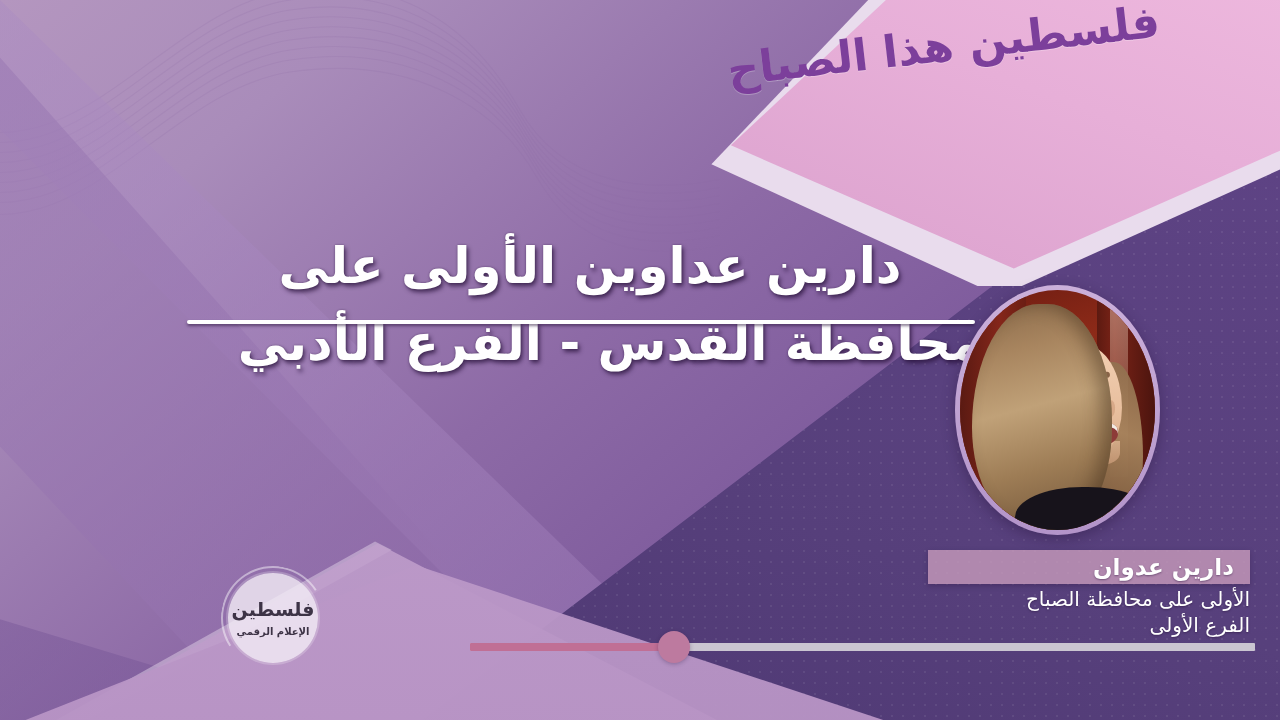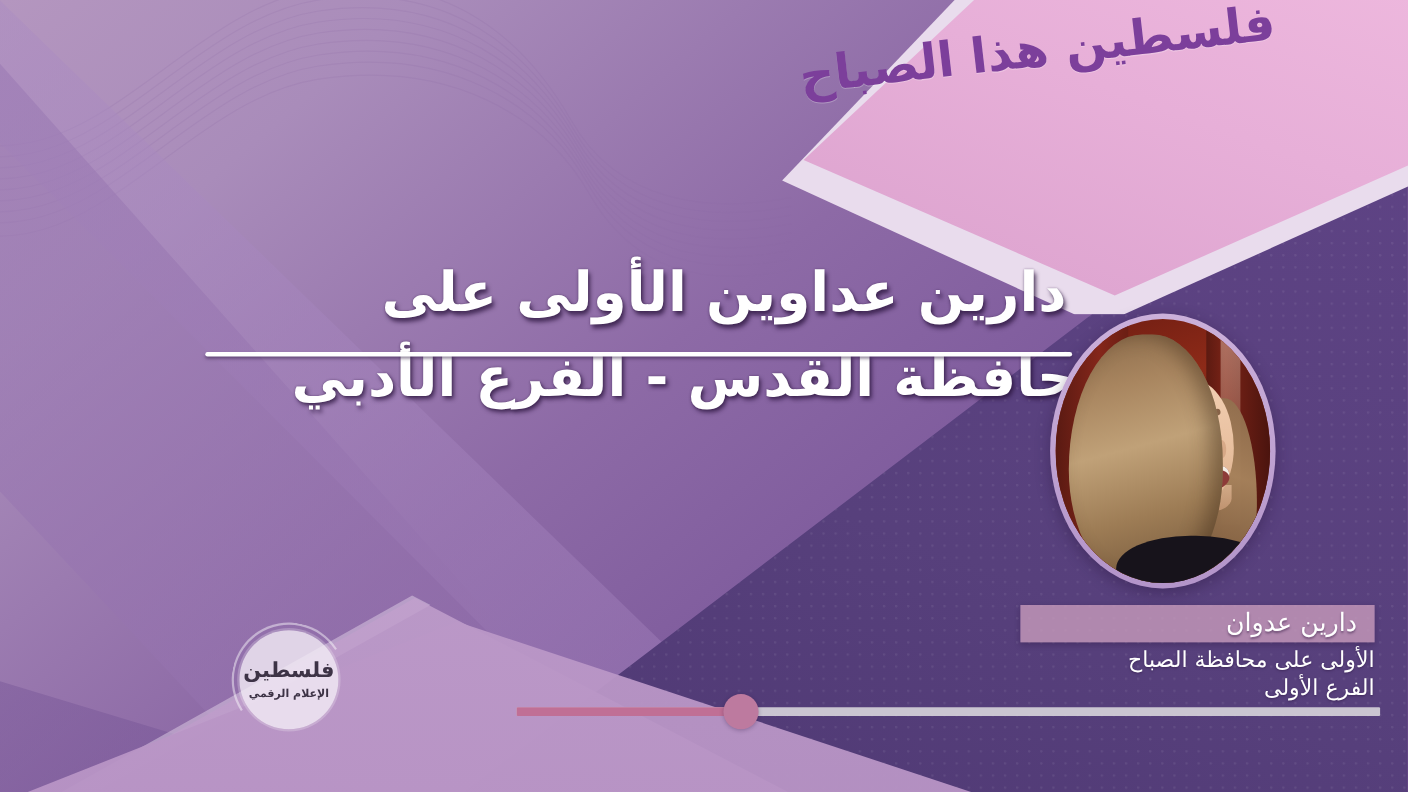--- a/index.html
+++ b/index.html
@@ -108,21 +108,20 @@
     pointer-events:none;
   }
   .headline .ln{
     font-size:50px;
     font-weight:700;
     color:#ffffff;
     line-height:1.22;
     white-space:nowrap;
     letter-spacing:-0.5px;
     text-shadow:2px 3px 4px rgba(40,18,58,.72), 0 0 2px rgba(40,18,58,.45);
-    text-align:right;
   }
   .headline .ln2{
     font-size:50px;
     margin-top:16px;
     margin-right:-40px;
   }
   .headline-rule{
     position:absolute;right:305px;top:320px;width:788px;height:4px;
     background:#ffffff;
     border-radius:2px;
@@ -188,36 +187,36 @@
   
   .cap-namebar{
     position:absolute;left:928px;top:550px;width:322px;height:34px;
     background:rgba(196,153,186,.82);
     box-shadow:0 2px 5px rgba(35,15,55,.28);
   }
   .cap-name{
     position:absolute;left:928px;top:550px;width:312px;height:34px;
     display:flex;align-items:center;justify-content:flex-start;
     direction:rtl;
-    font-size:23px;font-weight:400;color:#ffffff;
+    font-size:23px;font-weight:700;color:#ffffff;
     padding-right:6px;
     letter-spacing:.4px;
     text-shadow:0 1px 2px rgba(40,18,58,.45);
   }
   .cap-sub{
     position:absolute;left:900px;top:586px;width:350px;
     direction:rtl;text-align:right;
     color:#ffffff;font-size:20px;line-height:1.32;
     padding-left:6px;
     text-shadow:0 1px 2px rgba(40,18,58,.5);
   }
 
   
   .logo{
-    position:absolute;left:218px;top:573px;width:90px;height:90px;
+    position:absolute;left:228px;top:573px;width:90px;height:90px;
     border-radius:50%;
     background:rgba(244,238,246,.80);
     display:flex;flex-direction:column;align-items:center;justify-content:center;
     box-shadow:0 0 0 2px rgba(255,255,255,.22);
   }
   .logo::before{
     content:"";position:absolute;inset:-7px;border-radius:50%;
     border:2px solid rgba(255,255,255,.45);
     border-right-color:transparent;border-bottom-color:transparent;
     transform:rotate(12deg);

